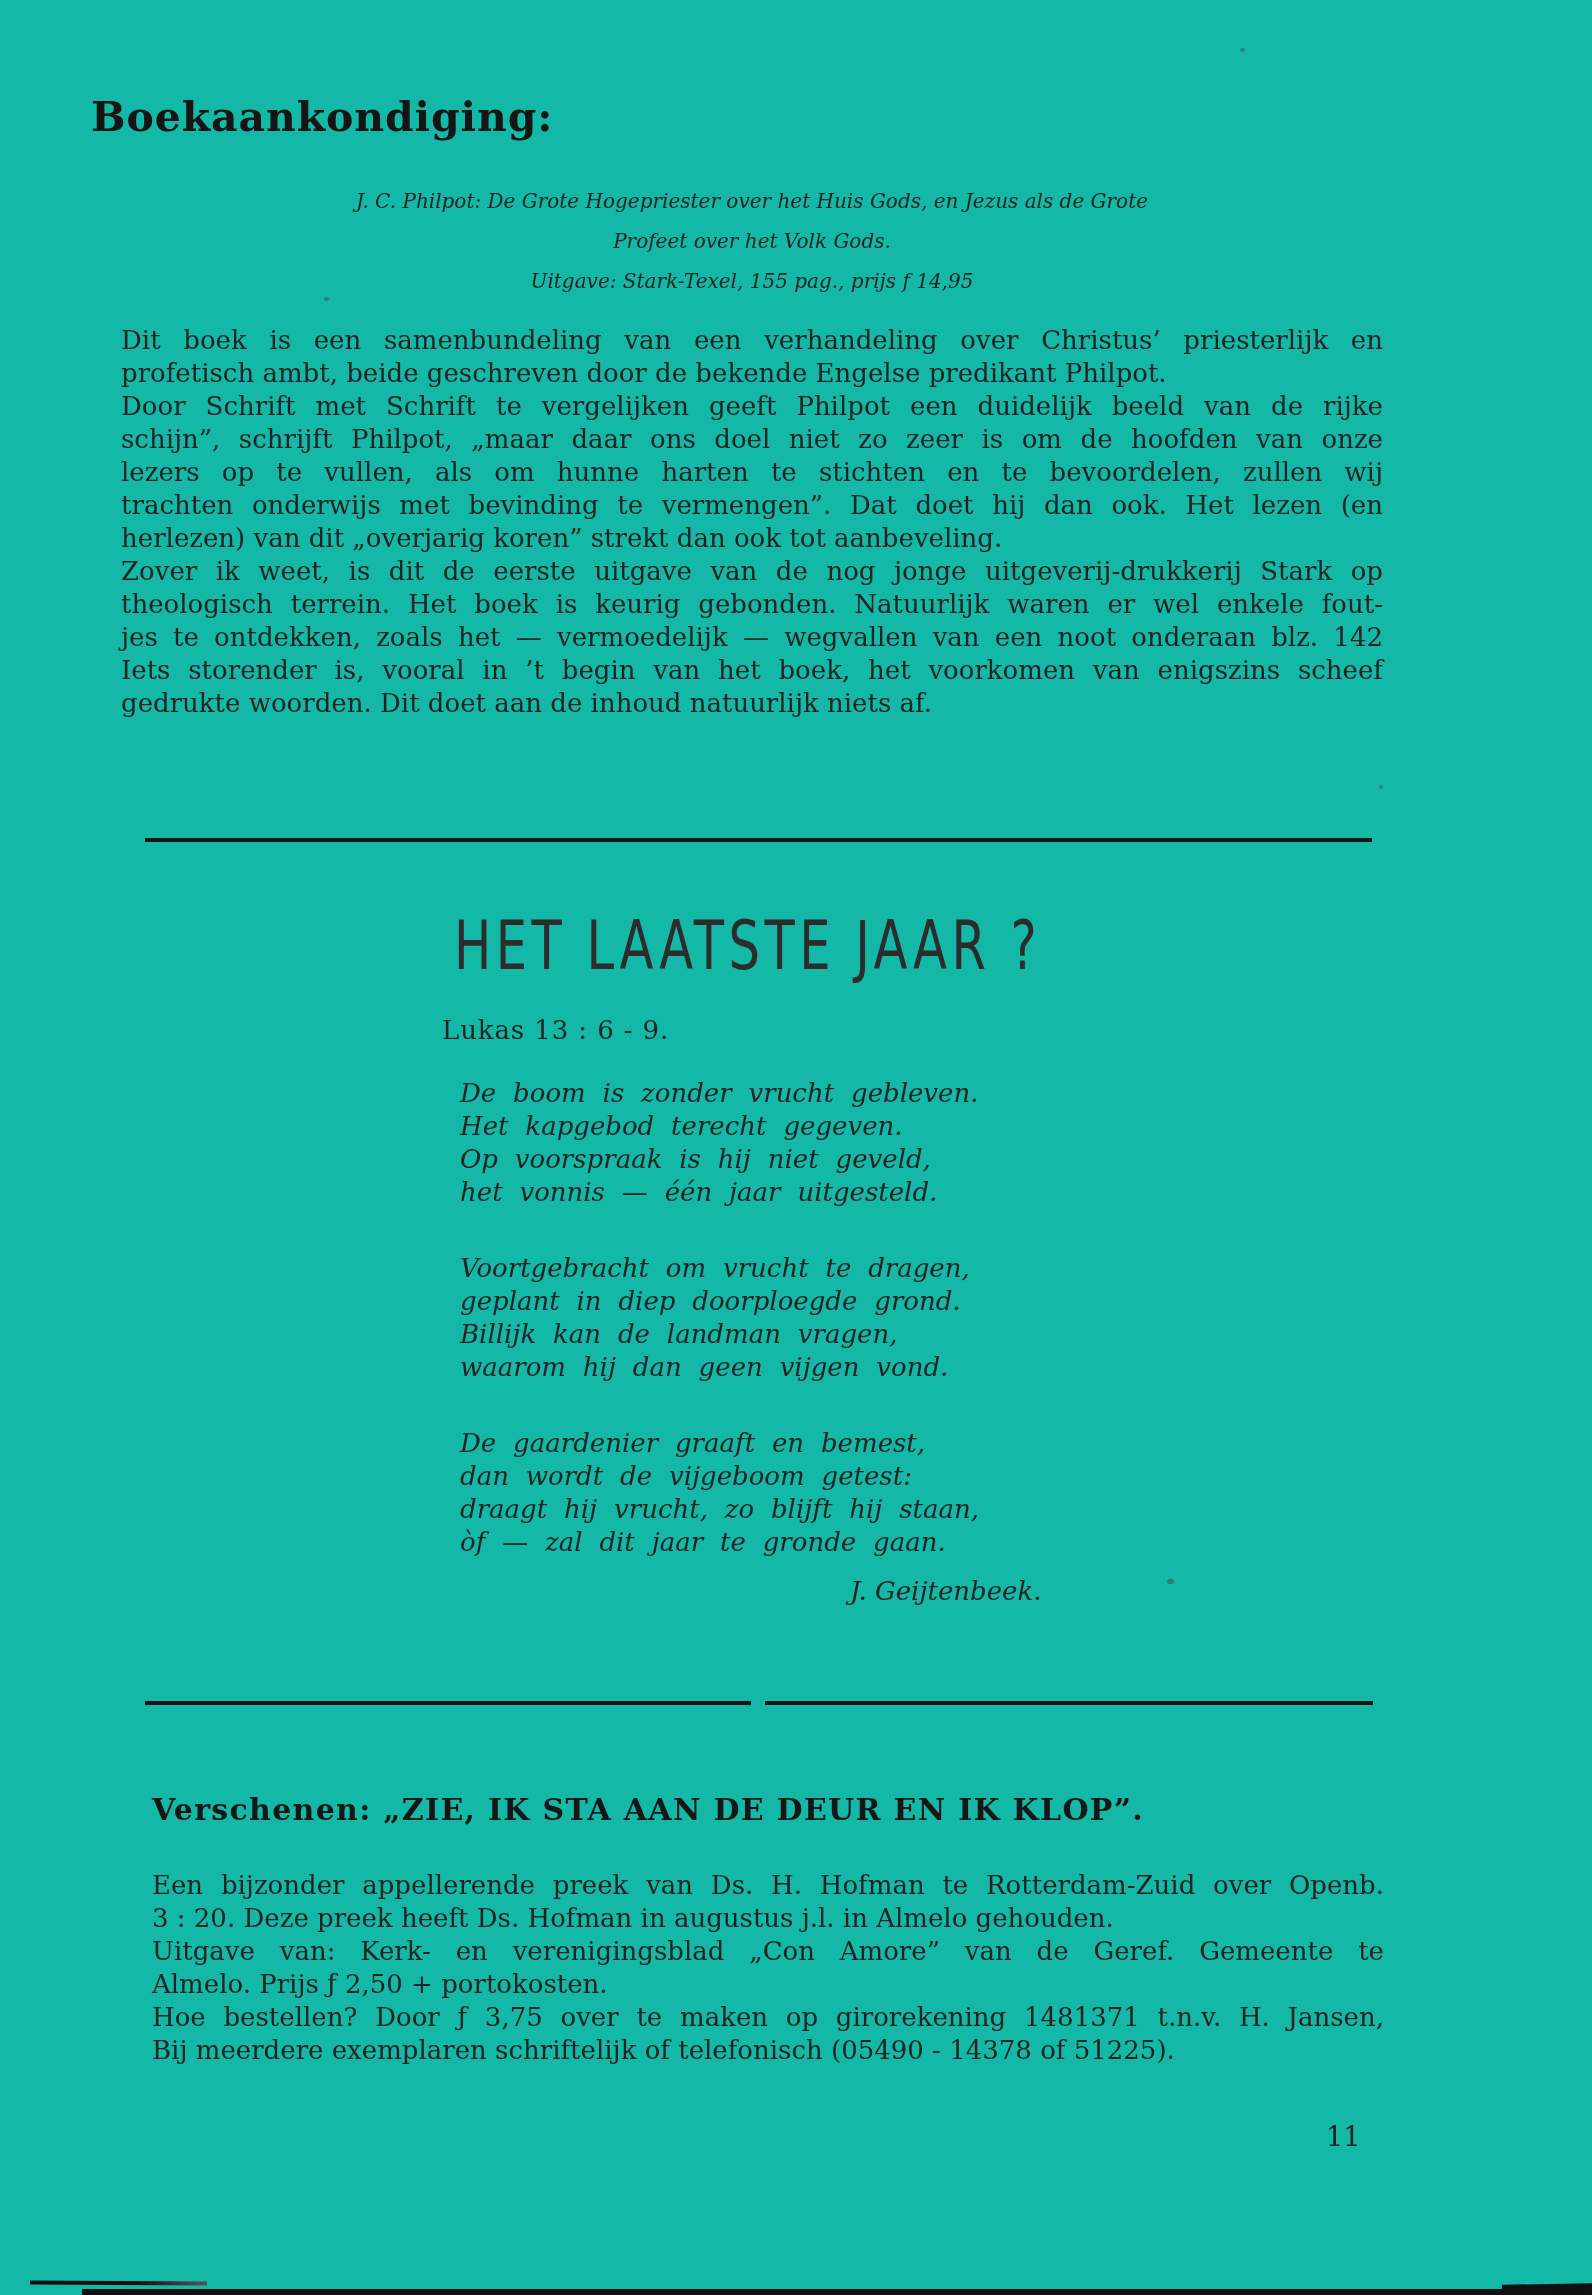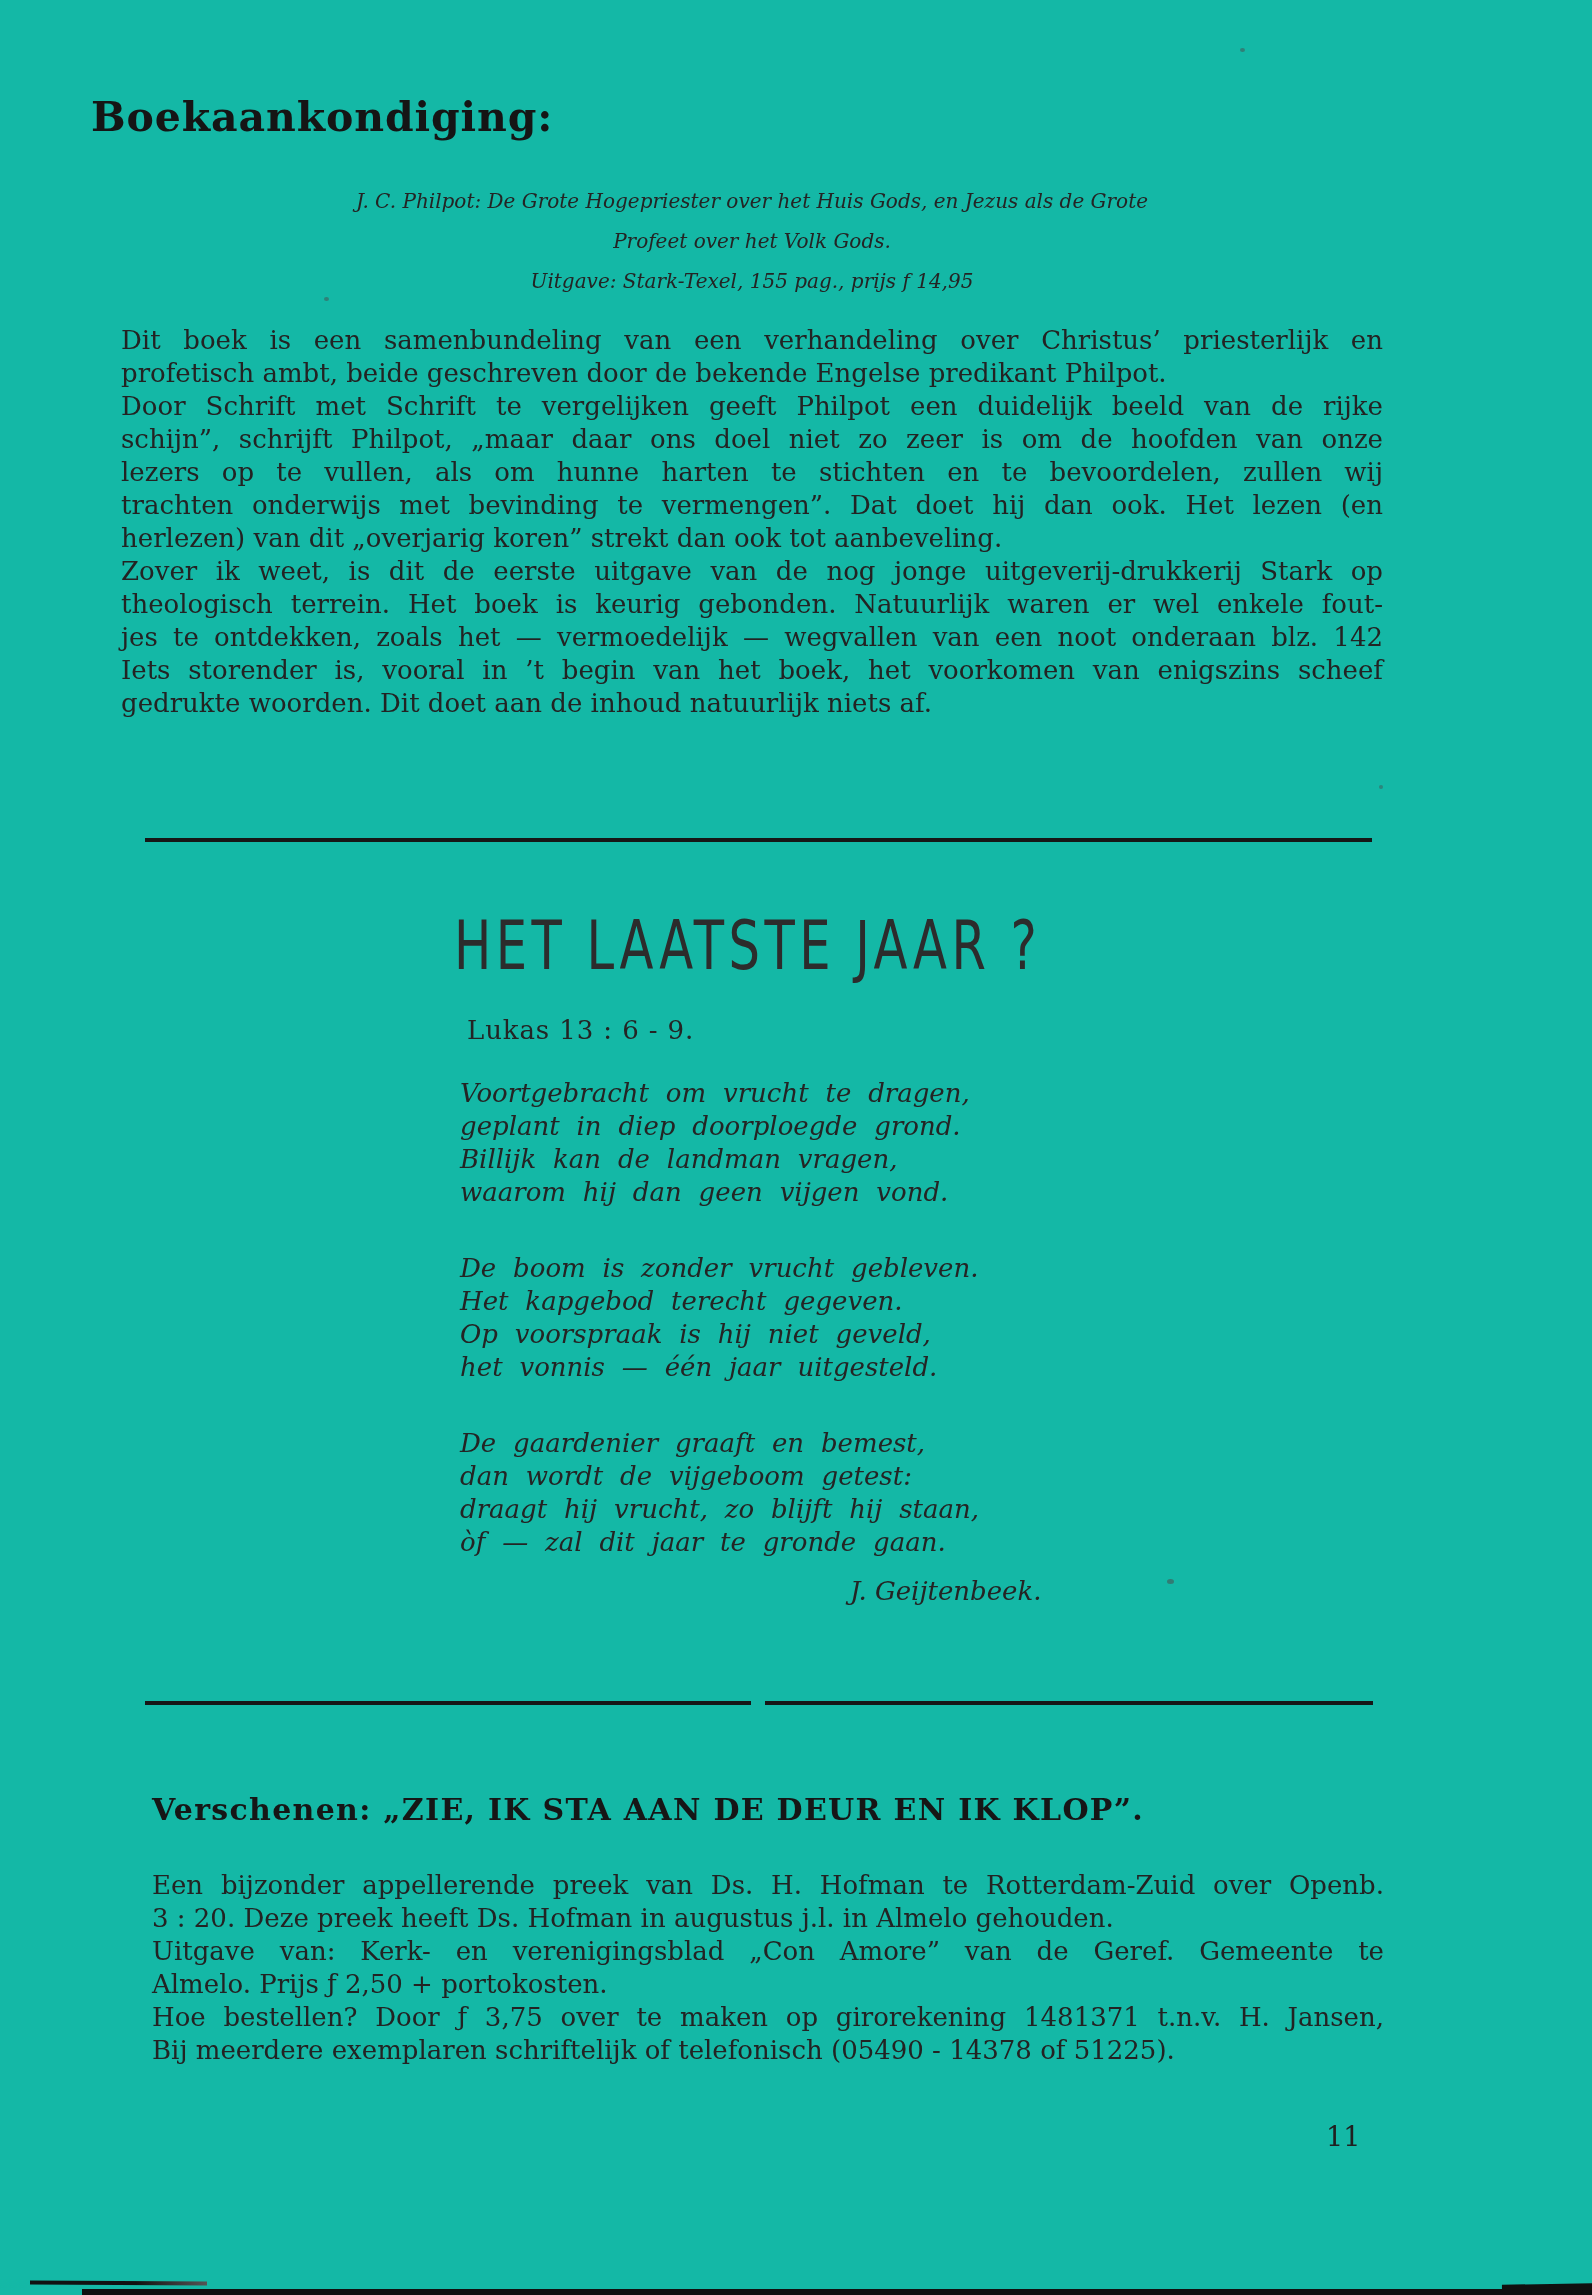--- a/index.html
+++ b/index.html
@@ -29,21 +29,21 @@
   }
   .line.end{text-align-last:left;}
   .rule{position:absolute;background:#161616;height:4.3px;}
   .poem-title{
     position:absolute;left:454px;top:910px;
     font-family:"DejaVu Sans", sans-serif;
     font-size:67px;line-height:1.1;letter-spacing:6px;color:#2c2c2c;
     transform:scaleX(0.74);transform-origin:left top;white-space:nowrap;
   }
   .poem-ref{
-    position:absolute;left:467px;top:1015px;
+    position:absolute;left:442px;top:1015px;
     font-size:26px;color:#242424;letter-spacing:0.9px;
   }
   .poem{position:absolute;left:460px;top:1077px;}
   .stanza{margin:0 0 43px 0;}
   .poem-line{
     font-style:italic;font-size:26px;line-height:33px;
     word-spacing:8.6px;color:#242424;white-space:nowrap;
   }
   .signature{
     position:absolute;left:850px;top:1576px;
@@ -99,30 +99,30 @@
     <div class="line end">gedrukte woorden. Dit doet aan de inhoud natuurlijk niets af.</div>
   </div>
 
   <div class="rule" style="left:145px;top:838px;width:1227px;"></div>
 
   <div class="poem-title">HET LAATSTE JAAR ?</div>
   <div class="poem-ref">Lukas 13 : 6 - 9.</div>
 
   <div class="poem">
     <div class="stanza">
+      <div class="poem-line">De boom is zonder vrucht gebleven.</div>
+      <div class="poem-line">Het kapgebod terecht gegeven.</div>
+      <div class="poem-line">Op voorspraak is hij niet geveld,</div>
+      <div class="poem-line">het vonnis — één jaar uitgesteld.</div>
+    </div>
+    <div class="stanza">
       <div class="poem-line">Voortgebracht om vrucht te dragen,</div>
       <div class="poem-line">geplant in diep doorploegde grond.</div>
       <div class="poem-line">Billijk kan de landman vragen,</div>
       <div class="poem-line">waarom hij dan geen vijgen vond.</div>
-    </div>
-    <div class="stanza">
-      <div class="poem-line">De boom is zonder vrucht gebleven.</div>
-      <div class="poem-line">Het kapgebod terecht gegeven.</div>
-      <div class="poem-line">Op voorspraak is hij niet geveld,</div>
-      <div class="poem-line">het vonnis — één jaar uitgesteld.</div>
     </div>
     <div class="stanza">
       <div class="poem-line">De gaardenier graaft en bemest,</div>
       <div class="poem-line">dan wordt de vijgeboom getest:</div>
       <div class="poem-line">draagt hij vrucht, zo blijft hij staan,</div>
       <div class="poem-line">òf — zal dit jaar te gronde gaan.</div>
     </div>
   </div>
 
   <div class="signature">J. Geijtenbeek.</div>

